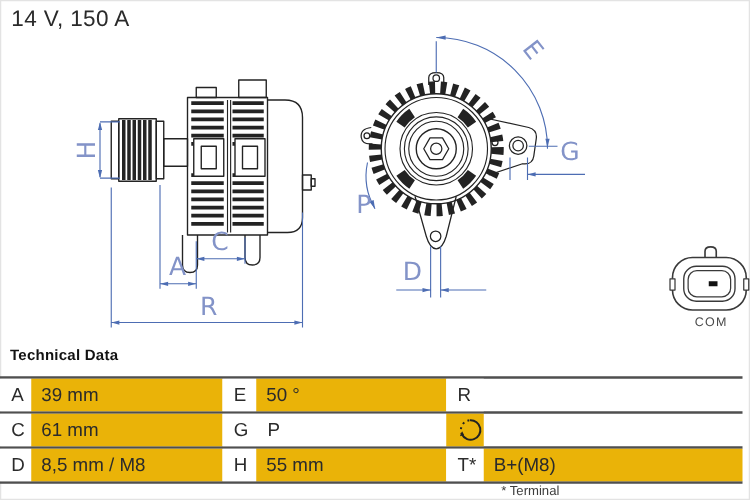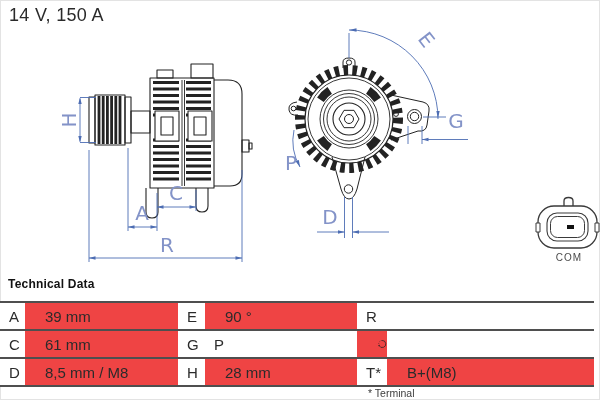--- a/index.html
+++ b/index.html
@@ -10,23 +10,23 @@
   }
   .title { position:absolute; left:9px; top:5px; font-size:18px; color:#2a2a2a; letter-spacing:.3px; }
   svg.diagram { position:absolute; left:0; top:0; }
   .dim { fill:#8393c8; font-size:20px; font-family:"DejaVu Sans",sans-serif; }
   .com-text { fill:#4a4a4a; font-size:10px; letter-spacing:1px; font-family:"Liberation Sans",sans-serif; }
   .td-heading { position:absolute; left:8px; top:277px; font-size:12px; font-weight:bold; color:#121212; letter-spacing:.2px; }
   .td-table { position:absolute; left:0; top:301px; width:594px; border-bottom:2px solid #4f4f4f; }
   .td-row { display:grid; grid-template-columns:25px 153px 27px 152px 30px 207px; height:28px; box-sizing:border-box; border-top:2px solid #4f4f4f; }
   .cell { display:flex; align-items:center; font-size:15px; color:#2b2b2b; }
   .key { background:#ffffff; padding-left:9px; }
-  .val { background:#ef4444; padding-left:20px; }
+  .val { background:#eab308; padding-left:8px; }
   .rot-icon { display:block; }
-  .footnote { position:absolute; left:368px; top:387px; font-size:10.5px; color:#3d3d3d; }
+  .footnote { position:absolute; left:401px; top:387px; font-size:10.5px; color:#3d3d3d; }
 </style>
 </head>
 <body>
 
 <div id="screen">
 
   <div class="title">14 V, 150 A</div>
 
   <svg class="diagram" width="600" height="270" viewBox="0 0 600 270">
 
@@ -139,41 +139,41 @@
     </g>
   </svg>
 
   <div class="td-heading">Technical Data</div>
 
   <div class="td-table">
     <div class="td-row">
       <div class="cell key">A</div>
       <div class="cell val">39 mm</div>
       <div class="cell key">E</div>
-      <div class="cell val">90 °</div>
+      <div class="cell val">50 °</div>
       <div class="cell key">R</div>
     </div>
     <div class="td-row">
       <div class="cell key">C</div>
       <div class="cell val">61 mm</div>
       <div class="cell key">G</div>
       <div class="cell key">P</div>
       <div class="cell val">
         <svg class="rot-icon" width="22" height="22" viewBox="0 0 22 22">
           <path d="M11,3.2 A7.8,7.8 0 1 1 4.6,14.6" fill="none" stroke="#222" stroke-width="1.6"></path>
           <path d="M4.6,14.6 A7.8,7.8 0 0 1 11,3.2" fill="none" stroke="#222" stroke-width="1.6" stroke-dasharray="1.6 2.8"></path>
           <polygon points="2.9,15.9 6.3,14.9 4.7,11.9" fill="#222" stroke="none"></polygon>
         </svg>
       </div>
     </div>
     <div class="td-row">
       <div class="cell key">D</div>
       <div class="cell val">8,5 mm / M8</div>
       <div class="cell key">H</div>
-      <div class="cell val">28 mm</div>
+      <div class="cell val">55 mm</div>
       <div class="cell key">T*</div>
       <div class="cell val">B+(M8)</div>
     </div>
   </div>
 
   <div class="footnote">* Terminal</div>
 
 </div>
 
 </body></html>

